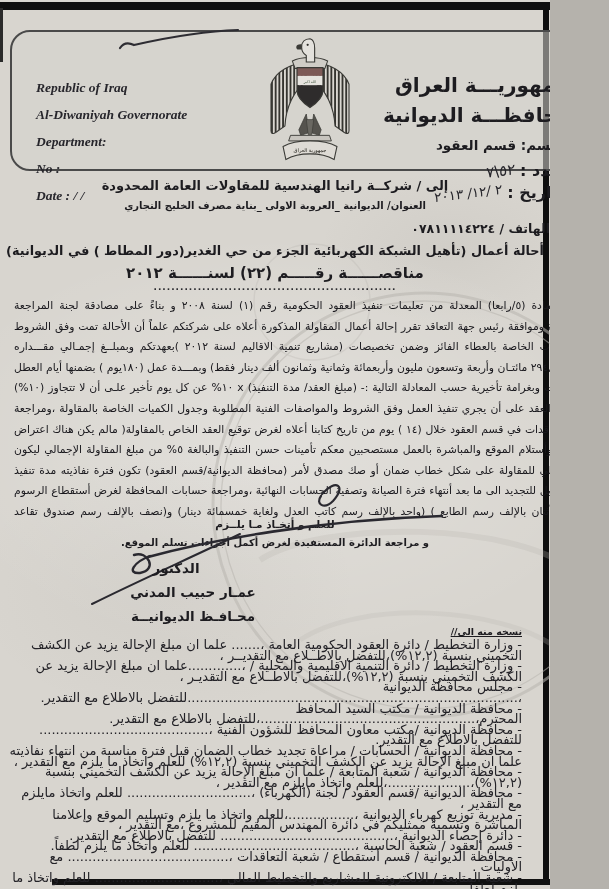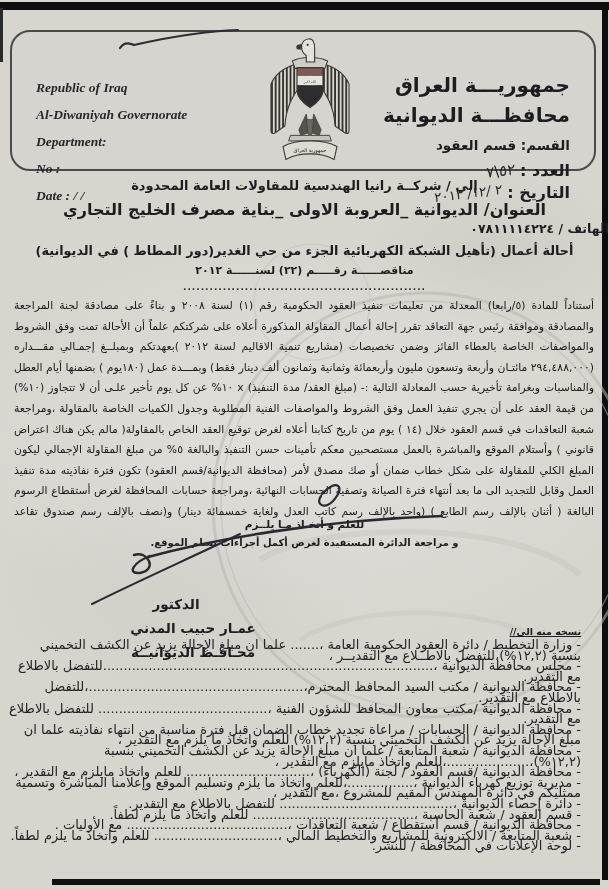--- a/index.html
+++ b/index.html
@@ -1,16 +1,16 @@
 <!DOCTYPE html>
 <html lang="ar"><head>
 <meta charset="utf-8">
 <style>
   html,body{margin:0;padding:0;background:#b5b2ac;}
-  .page{position:relative;width:609px;height:889px;overflow:hidden;
+  .page{position:relative;width:550px;height:889px;overflow:hidden;
     font-family:"DejaVu Sans",sans-serif;color:#1d1c20;
     background:
       radial-gradient(ellipse 220px 130px at 82% 28%, rgba(110,106,100,.07), transparent 60%),
       radial-gradient(ellipse 320px 220px at 30% 66%, rgba(110,106,100,.06), transparent 60%),
       radial-gradient(ellipse 500px 300px at 50% 50%, rgba(255,255,255,.25), transparent 70%),
       #d8d5cf;}
   .abs{position:absolute;}
   .ar{direction:rtl;}
   
   .edge-top{position:absolute;top:2px;left:0;width:100%;height:8px;background:#0e0e0e;}
@@ -34,21 +34,21 @@
   .center-block{position:absolute;left:0;width:100%;text-align:center;font-weight:bold;}
   .dots-sep{position:absolute;left:0;width:100%;text-align:center;font-size:9px;
     letter-spacing:1px;color:#2a2a2e;font-weight:bold;}
   
   .body-par{position:absolute;top:296px;left:14px;width:580px;height:224px;overflow:hidden;
     font-size:10.8px;line-height:20.6px;text-align:justify;color:#19181d;}
   .note{position:absolute;left:0;width:100%;text-align:center;font-weight:bold;font-size:10.5px;}
   
   .sig-block{position:absolute;top:556px;left:88px;width:210px;text-align:center;
     font-weight:bold;font-size:13.5px;line-height:24px;}
-  .sig-block .title{padding-right:34px;margin-top:36px;}
+  .sig-block .title{padding-right:34px;}
   
   .cc{position:absolute;top:626px;right:28px;left:8px;text-align:right;}
   .cc-header{font-size:9.5px;font-weight:bold;text-decoration:underline;margin-bottom:3px;}
   .cc-item{font-size:13px;line-height:10.6px;color:#232227;}
   
   .footer-box{position:absolute;top:810px;left:33px;width:541px;height:60px;
     border:2px solid #1a1a1a;border-radius:14px;background:#ccc9c3;
     outline:1px solid #6f6d68;outline-offset:-5px;}
   .footer-l1{margin-top:9px;display:flex;justify-content:center;align-items:center;gap:14px;
     font-family:"Liberation Serif",serif;font-weight:bold;font-size:12px;color:#1c1b20;}
@@ -137,25 +137,25 @@
         <span class="hand" style="font-size:13.5px">٢ /١٢/ ٢٠١٣</span>
       </div>
     </div>
   </div>
 
   <svg class="abs" style="left:110px;top:24px;" width="140" height="30">
     <path d="M10 24 C14 18 20 19 24 21 C55 14 95 7 128 6" fill="none" stroke="#2e2d33" stroke-width="2.2" stroke-linecap="round"></path>
   </svg>
 
   <div class="center-block ar" style="top:178px;font-size:13px;">إلى / شركــة رانيا الهندسية للمقاولات العامة المحدودة</div>
-  <div class="center-block ar" style="top:200px;font-size:16px;">العنوان/ الديوانية _العروبة الاولى _بناية مصرف الخليج التجاري</div>
+  <div class="center-block ar" style="top:200px;font-size:10px;">العنوان/ الديوانية _العروبة الاولى _بناية مصرف الخليج التجاري</div>
   <div class="center-block ar" style="top:221px;font-size:12.5px;text-align:right;">الهاتف / ٠٧٨١١١١٤٢٢٤</div>
 
   <div class="center-block ar" style="top:243px;font-size:12.8px;">أحالة أعمال (تأهيل الشبكة الكهربائية الجزء من حي الغدير(دور المطاط ) في الديوانية)</div>
-  <div class="center-block ar" style="top:264px;font-size:11px;">مناقصــــــة رقـــــم (٢٢) لسنــــــة ٢٠١٢</div>
+  <div class="center-block ar" style="top:264px;font-size:15px;">مناقصــــــة رقـــــم (٢٢) لسنــــــة ٢٠١٢</div>
   <div class="dots-sep" style="top:282px;">.......................................................</div>
 
   <div class="body-par ar">أستناداً للمادة (٥/رابعا) المعدلة من تعليمات تنفيذ العقود الحكومية رقم (١) لسنة ٢٠٠٨ و بناءً على مصادقة لجنة المراجعة والمصادقة وموافقة رئيس جهة التعاقد تقرر إحالة أعمال المقاولة المذكورة أعلاه على شركتكم علماً أن الأحالة تمت وفق الشروط والمواصفات الخاصة بالعطاء الفائز وضمن تخصيصات (مشاريع تنمية الاقاليم لسنة ٢٠١٢ )بعهدتكم وبمبلــغ إجمـالي مقـــداره (٢٩٤,٤٨٨,٠٠٠ مائتـان وأربعة وتسعون مليون وأربعمائة وثمانية وثمانون ألف دينار فقط) وبمـــدة عمل (١٨٠يوم ) بضمنها أيام العطل والمناسبات وبغرامة تأخيرية حسب المعادلة التالية :- (مبلغ العقد/ مدة التنفيذ) x ١٠% عن كل يوم تأخير علـى أن لا تتجاوز (١٠%) من قيمة العقد على أن يجري تنفيذ العمل وفق الشروط والمواصفات الفنية المطلوبة وجدول الكميات الخاصة بالمقاولة ،ومراجعة شعبة التعاقدات في قسم العقود خلال (١٤ ) يوم من تاريخ كتابنا أعلاه لغرض توقيع العقد الخاص بالمقاولة( مالم يكن هناك اعتراض قانوني ) وأستلام الموقع والمباشرة بالعمل مستصحبين معكم تأمينات حسن التنفيذ والبالغة ٥% من مبلغ المقاولة الإجمالي ليكون المبلغ الكلي للمقاولة على شكل خطاب ضمان أو صك مصدق لأمر (محافظة الديوانية/قسم العقود) تكون فترة نفاذيته مدة تنفيذ العمل وقابل للتجديد الى ما بعد أنتهاء فترة الصيانة وتصفية الحسابات النهائية ،ومراجعة حسابات المحافظة لغرض أستقطاع الرسوم البالغة ( أثنان بالإلف رسم الطابع ) (واحد بالإلف رسم كاتب العدل ولغاية خمسمائة دينار) و(نصف بالإلف رسم صندوق تقاعد المهندسين) من المبلغ الكلي.</div>
   <div class="note ar" style="top:518px;">للعلم و أتخـاذ مـا يلــزم</div>
   <div class="note ar" style="top:537px;font-size:10px;">و مراجعة الدائرة المستفيدة لغرض أكمل أجراءات تسلم الموقع.</div>
 
   <svg class="abs" style="left:70px;top:470px;" width="400" height="150">
     <g fill="none" stroke="#2a2930" stroke-linecap="round">
       <path d="M80 86 C64 92 56 104 70 103 C88 100 78 80 64 85" stroke-width="2.4"></path>
       <path d="M78 87 C140 70 250 50 372 46" stroke-width="2.6"></path>
@@ -167,20 +167,21 @@
   <div class="sig-block ar">
     <div class="title">الدكتور</div>
     <div>عمـار حبيب المدني</div>
     <div>محـافـظ الديوانيــة</div>
   </div>
 
   <div class="cc ar">
     <div class="cc-header">نسخه منه الى//</div>
     <div>
         <div class="cc-item">- وزارة التخطيط / دائرة العقود الحكومية العامة ،....... علما ان مبلغ الإحالة يزيد عن الكشف التخميني بنسبة (١٢,٢%)،للتفضل بالاطــلاع مع التقديــر ،</div>
+        <div class="cc-item">- وزارة التخطيط / دائرة التنمية الاقليمية والمحلية / ،.............علما ان مبلغ الإحالة يزيد عن الكشف التخميني بنسبة (١٢,٢%)،للتفضل بالاطــلاع مع التقديـر ،</div>
         <div class="cc-item">- مجلس محافظة الديوانية ،................................................................................للتفضل بالاطلاع مع التقدير.</div>
         <div class="cc-item">- محافظة الديوانية / مكتب السيد المحافظ المحترم،....................................................،للتفضل بالاطلاع مع التقدير.</div>
         <div class="cc-item">- محافظة الديوانية /مكتب معاون المحافظ للشؤون الفنية ،......................................... للتفضل بالاطلاع مع التقدير.</div>
         <div class="cc-item">- محافظة الديوانية / الحسابات / مراعاة تجديد خطاب الضمان قبل فترة مناسبة من انتهاء نفاذيته  علما ان مبلغ الإحالة يزيد عن الكشف التخميني بنسبة (١٢,٢%) للعلم واتخاذ ما يلزم مع التقدير ،</div>
         <div class="cc-item">- محافظة الديوانية / شعبة المتابعة /   علما ان مبلغ الإحالة يزيد عن الكشف التخميني بنسبة (١٢,٢%)،....................،للعلم واتخاذ مايلزم مع التقدير ،</div>
         <div class="cc-item">- محافظة الديوانية /قسم العقود / لجنة (الكهرباء) ،.............................. للعلم واتخاذ مايلزم مع التقدير ،</div>
         <div class="cc-item">- مديرية توزيع كهرباء الديوانية ،................،للعلم واتخاذ ما يلزم وتسليم الموقع وإعلامنا المباشرة وتسمية ممثليكم في دائرة المهندس المقيم للمشروع ،مع التقدير ،</div>
         <div class="cc-item">- دائرة إحصاء الديوانية ،.......................................... للتفضل بالاطلاع مع التقدير.</div>
         <div class="cc-item">- قسم العقود / شعبة الحاسبة ،....................................... للعلم واتخاذ ما يلزم لطفاً.</div>
         <div class="cc-item">- محافظة الديوانية / قسم أستقطاع / شعبة التعاقدات ،....................................... مع الأوليات .</div>

